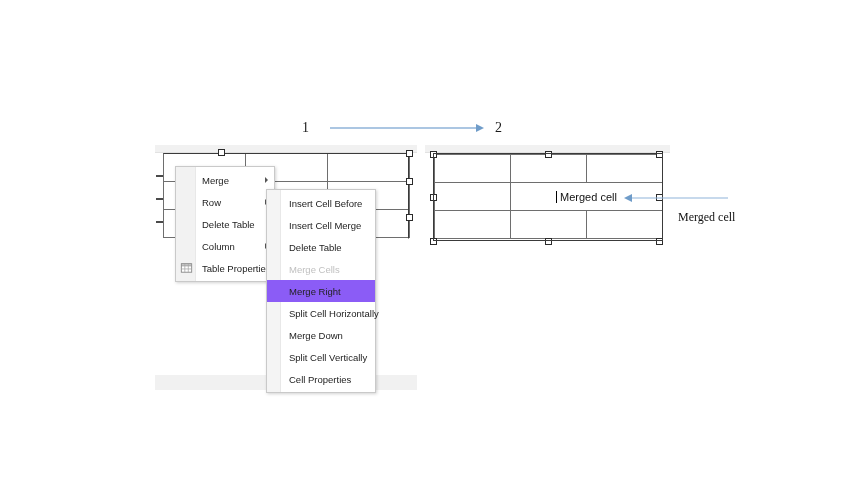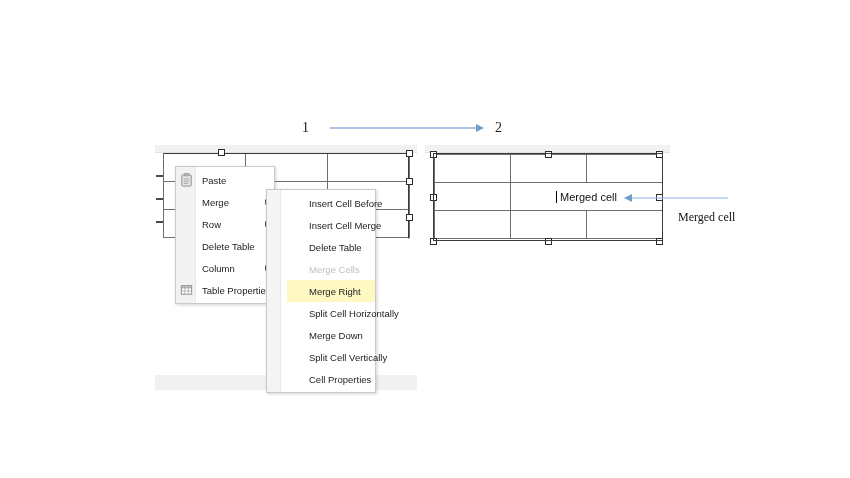--- a/index.html
+++ b/index.html
@@ -94,21 +94,21 @@
   
   .ctx-menu {
     position: absolute;
     background: #ffffff;
     border: 1px solid #c9c9c9;
     box-shadow: 1px 1px 3px rgba(0,0,0,0.18);
     padding: 2px 0;
     z-index: 40;
   }
   .ctx-menu.primary { width: 100px; }
-  .ctx-menu.submenu { width: 110px; padding-left: 20px; }
+  .ctx-menu.submenu { width: 110px; }
 
   .menu-gutter {
     position: absolute;
     left: 0; top: 0; bottom: 0;
     width: 20px;
     background: #f2f2f2;
     border-right: 1px solid #e8e8e8;
   }
   .menu-item {
     position: relative;
@@ -117,21 +117,21 @@
     height: 22px;
     padding-left: 26px;
     padding-right: 6px;
     font-size: 9.5px;
     color: #222222;
     white-space: nowrap;
     z-index: 2;
   }
   .ctx-menu.submenu .menu-item { padding-left: 22px; }
   .menu-item.highlight {
-    background: #fef9c3;
+    background: #8b5cf6;
   }
   .menu-item.disabled {
     color: #c0c0c0;
   }
   .menu-label { flex: 1; }
   .submenu-arrow {
     width: 0; height: 0;
     border-left: 3.5px solid #555;
     border-top: 3px solid transparent;
     border-bottom: 3px solid transparent;
@@ -241,30 +241,20 @@
 
   <svg class="annot-arrow" style="left:624px; top:191px;" width="105" height="14">
     <line x1="8" y1="7" x2="104" y2="7" stroke="#8fb3d9" stroke-width="1.2"></line>
     <polygon points="8,3 0,7 8,11" fill="#6f9cc9"></polygon>
   </svg>
   <div class="annot-text" style="left:678px; top:210px;">Merged cell</div>
 
   <div class="ctx-menu primary" style="left:175px; top:166px;">
     <div class="menu-gutter"></div>
 
-    <div class="menu-item">
-      <svg class="mi-icon" viewBox="0 0 16 16">
-        <rect x="3" y="2.5" width="10" height="12" rx="1" fill="#e6e6e6" stroke="#8c8c8c" stroke-width="1"></rect>
-        <rect x="5.5" y="1" width="5" height="2.6" rx="0.6" fill="#b9b9b9" stroke="#8c8c8c" stroke-width="0.8"></rect>
-        <line x1="5" y1="7" x2="11" y2="7" stroke="#9a9a9a" stroke-width="0.9"></line>
-        <line x1="5" y1="9.3" x2="11" y2="9.3" stroke="#9a9a9a" stroke-width="0.9"></line>
-        <line x1="5" y1="11.6" x2="9.5" y2="11.6" stroke="#9a9a9a" stroke-width="0.9"></line>
-      </svg>
-      <span class="menu-label">Paste</span>
-    </div>
 
     <div class="menu-item">
       <span class="menu-label">Merge</span>
       <span class="submenu-arrow"></span>
     </div>
 
     <div class="menu-item">
       <span class="menu-label">Row</span>
       <span class="submenu-arrow"></span>
     </div>

